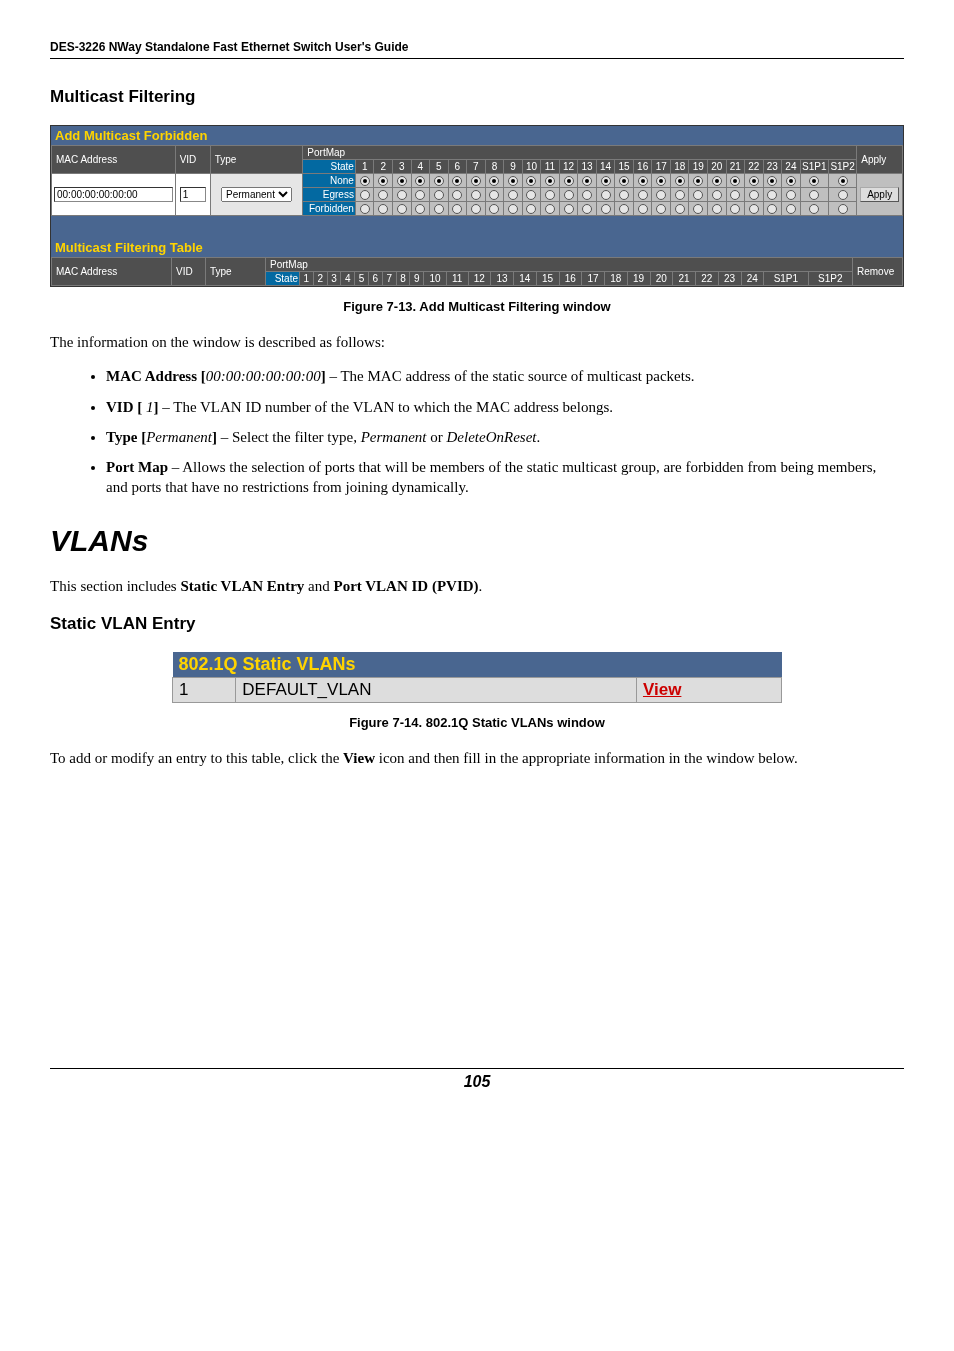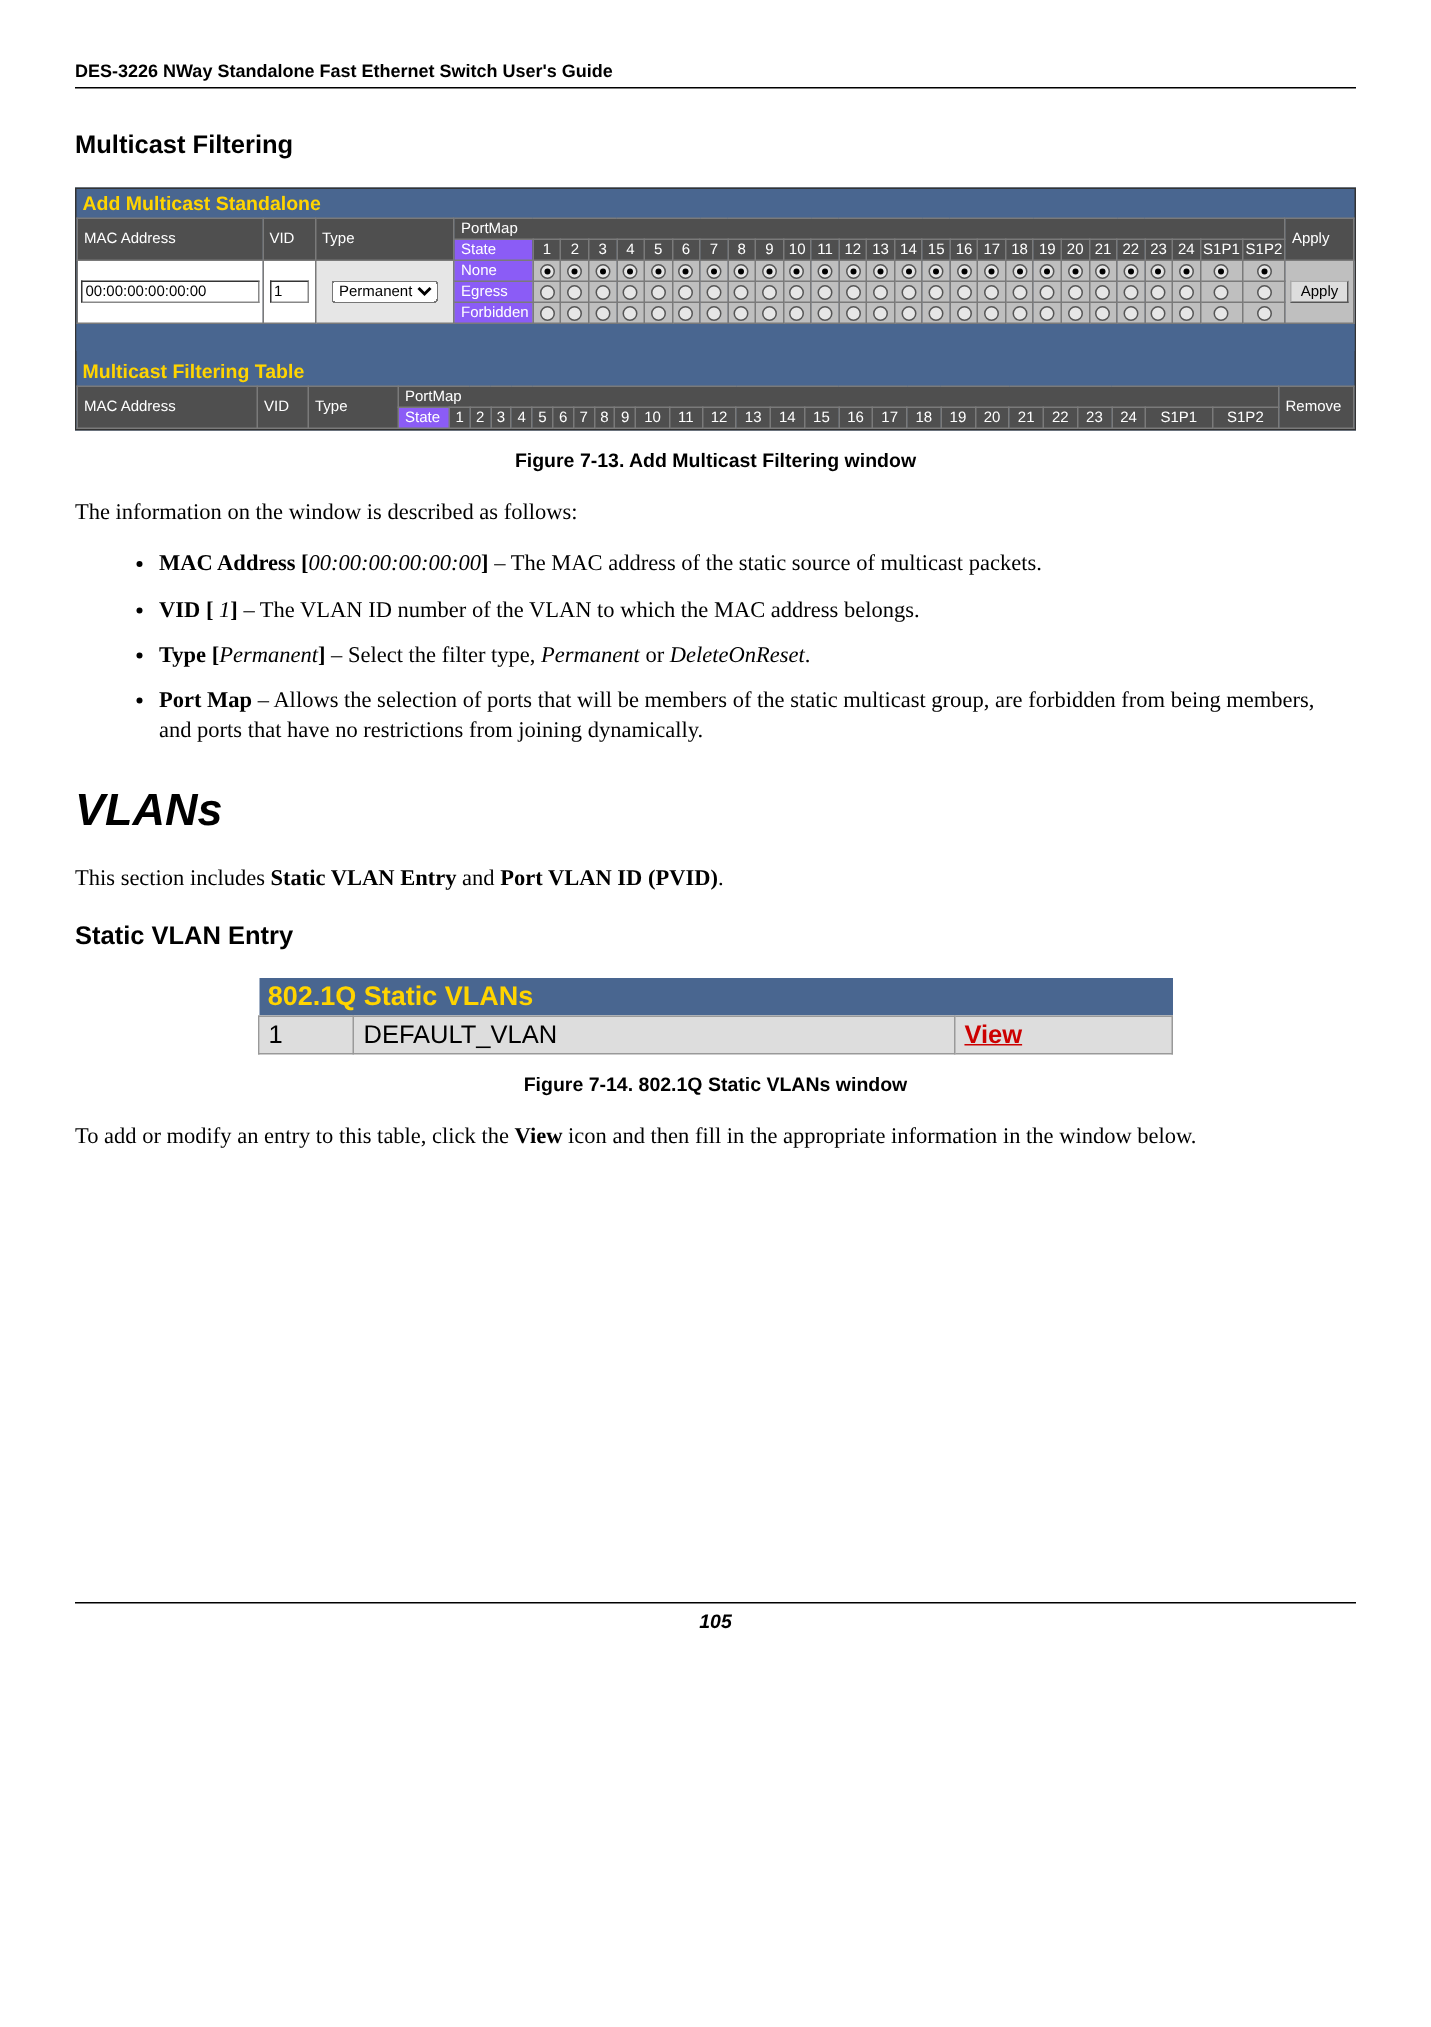--- a/index.html
+++ b/index.html
@@ -66,21 +66,21 @@
   }
   .mcast-table td, .mcast-table th {
     border: 1px solid #7a7a7a;
     background: #4f4f4f;
     text-align: center;
     padding: 0 1px;
     height: 14px;
     white-space: nowrap;
   }
   .mcast-table .lbl { text-align: left; padding-left: 4px; background:#4f4f4f; }
-  .mcast-table .rowhead { background:#8b5cf6; text-align:left; padding-left:4px; }
+  .mcast-table .rowhead { background:#0369a1; text-align:right; padding-left:4px; }
   .mcast-input {
     font-size: 10px;
     width: 100%;
     background: #fff;
     color: #000;
     border: 1px inset #888;
     padding: 1px 2px;
   }
   .mcast-select { font-size: 10px; }
   .radio-cell { background:#bfbfbf !important; width:18px; padding:0 !important; }
@@ -126,36 +126,36 @@
     background:#ddd; color:#000; padding:2px 6px;
     border:1px solid #999;
   }
   .view-link { color:#c00; text-decoration:underline; font-weight:bold; cursor:pointer; }
 
   .footer {
     border-top:1px solid #000;
     margin-top:300px;
     text-align:center;
     font-family:Arial,sans-serif;
-    font-size:13px;
+    font-size:16px;
     font-weight:bold;
     font-style:italic;
     padding-top:4px;
   }
   .page-cols th { font-weight:normal; }
 </style>
 </head>
 <body>
 
 <div class="header-line">DES-3226 NWay Standalone Fast Ethernet Switch User's Guide</div>
 
 <div class="h2">Multicast Filtering</div>
 
 <div class="panel">
-  <div class="title">Add Multicast Standalone</div>
+  <div class="title">Add Multicast Forbidden</div>
   <table class="mcast-table">
     <tbody>
         <tr>
       <td class="lbl" rowspan="2" style="width:120px">MAC Address</td>
       <td class="lbl" rowspan="2" style="width:34px">VID</td>
       <td class="lbl" rowspan="2" style="width:90px">Type</td>
       <td class="lbl" colspan="27">PortMap</td>
       <td class="lbl" rowspan="2" style="width:44px">Apply</td>
     </tr>
     <tr class="page-cols">

